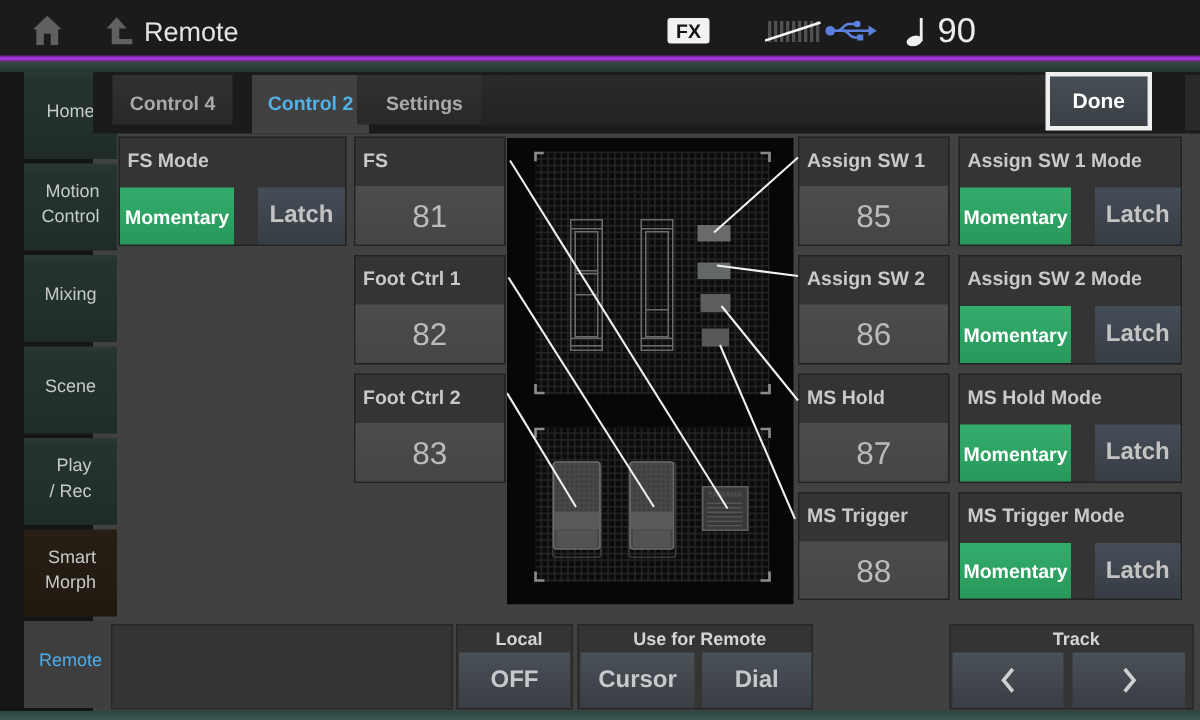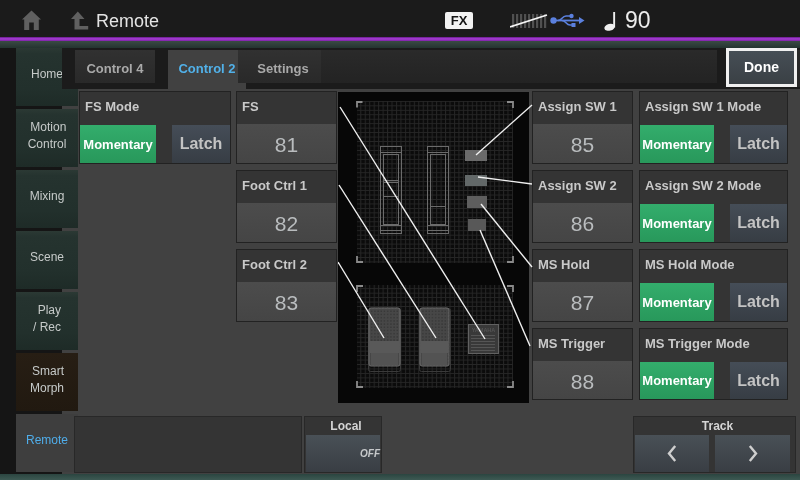--- a/index.html
+++ b/index.html
@@ -39,21 +39,21 @@
   .btnrow{position:absolute;left:0;top:33px;right:0;bottom:0;display:flex;}
   .bgreen{background:linear-gradient(#33ad6c,#28985b);color:#fff;font-size:13px;font-weight:bold;
       text-align:center;display:flex;align-items:center;justify-content:center;}
   .blatch{background:linear-gradient(#454d57,#373d44);color:#c3c3c3;font-size:16px;font-weight:bold;
       text-align:center;display:flex;align-items:center;justify-content:center;margin-left:16px;}
   
   .bpanel{background:#343434;border:1px solid #282828;}
   .bhd{position:absolute;left:0;top:0;right:0;height:17px;line-height:18px;padding-left:6px;
       font-size:12px;font-weight:bold;color:#d4d4d4;text-align:center;}
   .bbtn{position:absolute;top:18px;bottom:0;background:linear-gradient(#495056,#393e44);
-      color:#c6c9cb;font-size:10px;font-weight:bold;text-align:right;line-height:37px;font-style:italic;}
+      color:#c6c9cb;font-size:16px;font-weight:bold;text-align:center;line-height:37px;}
   #teal{left:0;top:474px;width:800px;height:6px;background:linear-gradient(#2b4540,#3d5953);}
 </style>
 </head>
 <body>
 <div id="root">
 
   <div class="abs" id="topbar"></div>
   <svg class="abs" style="left:22px;top:10px" width="19" height="20" viewBox="0 0 19 20">
     <path d="M9.5 0.5 L19 9.5 L16.8 9.5 L16.8 20 L11.8 20 L11.8 12.5 L7.2 12.5 L7.2 20 L2.2 20 L2.2 9.5 L0 9.5 Z" fill="#606060"></path>
   </svg>
@@ -103,21 +103,21 @@
   <div class="abs sbtn" style="top:292px">Play<br>/ Rec</div>
   <div class="abs sbtn" style="top:353px;background:linear-gradient(#271e14,#211910);">Smart<br>Morph</div>
   <div class="abs sbtn" style="top:414px;background:#3e3e3e;color:#4fadea;">Remote</div>
 
   <div class="abs" id="tabbar"></div>
   <div class="abs tab" style="left:75px;top:50px;width:80px">Control 4</div>
   <div class="abs" id="tab2" style="left:156px;top:50px;width:78px;">Control 2</div>
   <div class="abs tab" style="left:238px;top:50px;width:90px">Settings</div>
   <div class="abs" style="left:321px;top:50px;width:396px;height:33px;background:linear-gradient(#2a2a2a,#232323)"></div>
   <div class="abs" style="left:790px;top:50px;width:10px;height:37px;background:#292929"></div>
-  <div class="abs" id="done" style="left:726px;top:48px;">Done</div>
+  <div class="abs" id="done" style="left:697px;top:48px;">Done</div>
 
   <div class="abs panel" style="left:79px;top:91px;width:152px;height:73px">
     <div class="hd">FS Mode</div>
     <div class="btnrow">
         <div class="bgreen" style="width:76px">Momentary</div>
         <div class="blatch" style="flex:1">Latch</div>
       </div>
   </div>
 
   <div class="abs panel" style="left:236px;top:91px;width:101px;height:73px">
@@ -257,20 +257,25 @@
       <line x1="143" y1="112" x2="194" y2="175"></line>
       <line x1="142" y1="138" x2="192" y2="254"></line>
     </g>
   </svg>
 
   <div class="abs bpanel" style="left:74px;top:416px;width:228px;height:57px"></div>
   <div class="abs bpanel" style="left:304px;top:416px;width:78px;height:57px">
     <div class="bhd">Local</div>
     <div class="bbtn" style="left:1px;width:74px">OFF</div>
   </div>
+  <div class="abs bpanel" style="left:385px;top:416px;width:157px;height:57px">
+    <div class="bhd">Use for Remote</div>
+    <div class="bbtn" style="left:1px;width:76px">Cursor</div>
+    <div class="bbtn" style="left:82px;width:73px">Dial</div>
+  </div>
   <div class="abs bpanel" style="left:633px;top:416px;width:163px;height:57px">
     <div class="bhd">Track</div>
     <div class="bbtn" style="left:1px;width:74px;display:flex;align-items:center;justify-content:center">
       <svg width="10" height="17" viewBox="0 0 10 17">
           <path d="M8.2 1 L2 8.5 L8.2 16" stroke="#cfcfcf" stroke-width="2.4" fill="none"></path>
         </svg>
       </div>
     <div class="bbtn" style="left:81px;width:75px;display:flex;align-items:center;justify-content:center">
       <svg width="10" height="17" viewBox="0 0 10 17">
           <path d="M1.8 1 L8 8.5 L1.8 16" stroke="#cfcfcf" stroke-width="2.4" fill="none"></path>

